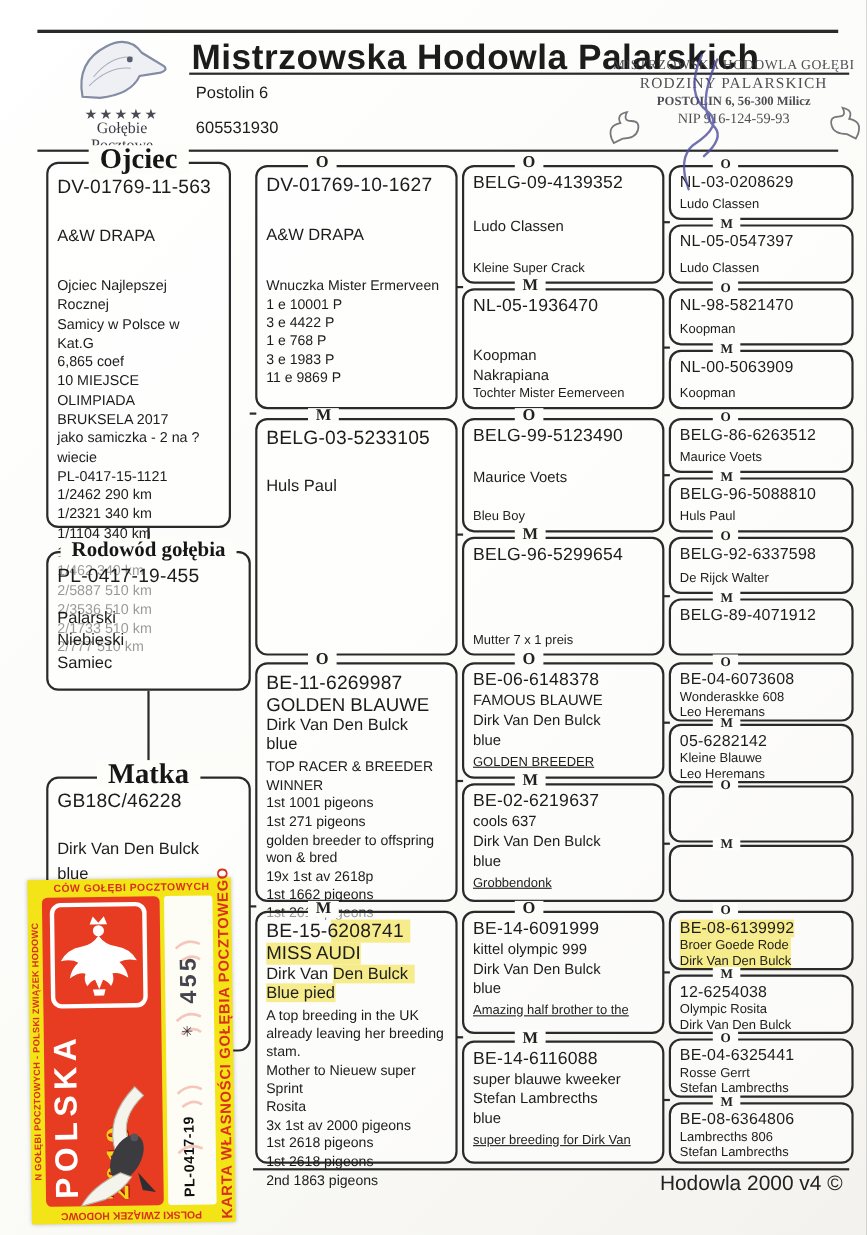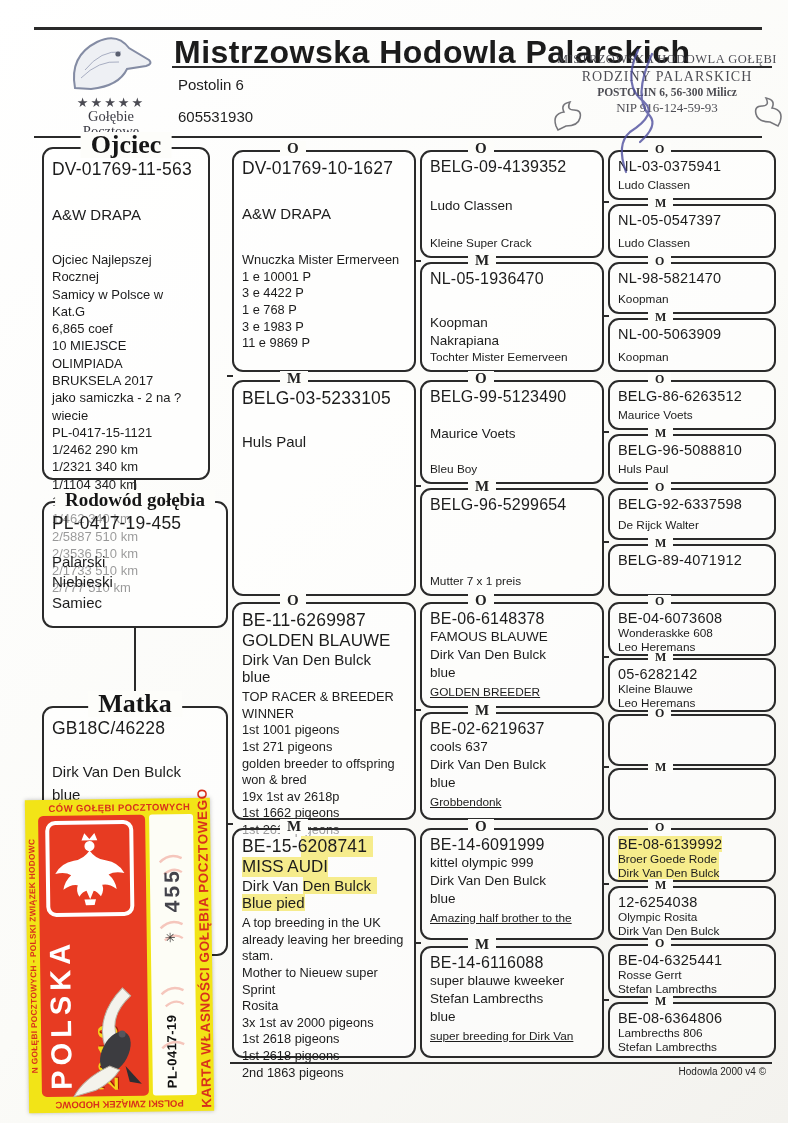--- a/index.html
+++ b/index.html
@@ -62,21 +62,21 @@
             box-sizing:border-box;display:flex;align-items:center;justify-content:center;}
   .st-polska{position:absolute;left:4px;top:110px;height:164px;color:#fff;font-weight:bold;font-size:29px;
              letter-spacing:5px;font-family:"Liberation Sans",sans-serif;}
   .st-year{position:absolute;left:50px;top:106px;height:170px;color:#f5d31c;font-weight:bold;font-size:29px;
            letter-spacing:3px;font-family:"Liberation Serif",serif;text-shadow:1px 1px 0 #a01808;}
   .st-strip{position:absolute;left:124px;top:16px;width:44px;height:281px;background:#fdfdf6;border-radius:3px;}
   .st-num{position:absolute;left:10px;top:8px;height:90px;color:#44444c;font-weight:bold;font-size:21px;letter-spacing:3px;}
   .st-star{position:absolute;left:14px;top:116px;color:#333;font-size:13px;}
   .st-ring{position:absolute;left:12px;top:150px;height:124px;color:#111;font-weight:bold;font-size:13px;letter-spacing:.5px;}
   .wm{position:absolute;opacity:.55;}
-  .footer{position:absolute;right:22px;top:1066px;font-size:10px;color:#222;}
+  .footer{position:absolute;right:22px;top:1066px;font-size:19px;color:#222;}
 </style>
 </head>
 <body>
 
 <div class="page">
 
   <div class="rule" style="left:34px;top:27px;width:728px;height:3px"></div>
   <div class="rule" style="left:172px;top:66px;width:600px;height:2px"></div>
   <div class="rule" style="left:34px;top:136px;width:728px;height:2px"></div>
 
@@ -257,21 +257,21 @@
     <span class="om">M</span>
     <div class="ring">BE-14-6116088</div>
     <div class="mid">super blauwe kweeker
 Stefan Lambrecths
 blue</div>
     <div class="note">super breeding for Dirk Van</div>
   </div>
 
   <div class="box g4 spread" style="left:608px;top:150px;width:168px;height:50px">
     <span class="om" style="font-size:12px;top:-9px;left:38px">O</span>
-    <div class="ring">NL-03-0375941</div>
+    <div class="ring">NL-03-0208629</div>
     <div class="lines">Ludo Classen</div>
   </div>
   <div class="box g4 spread" style="left:608px;top:204px;width:168px;height:54px">
     <span class="om" style="font-size:12px;top:-9px;left:38px">M</span>
     <div class="ring">NL-05-0547397</div>
     <div class="lines">Ludo Classen</div>
   </div>
   <div class="box g4 spread" style="left:608px;top:262px;width:168px;height:52px">
     <span class="om" style="font-size:12px;top:-9px;left:38px">O</span>
     <div class="ring">NL-98-5821470</div>

